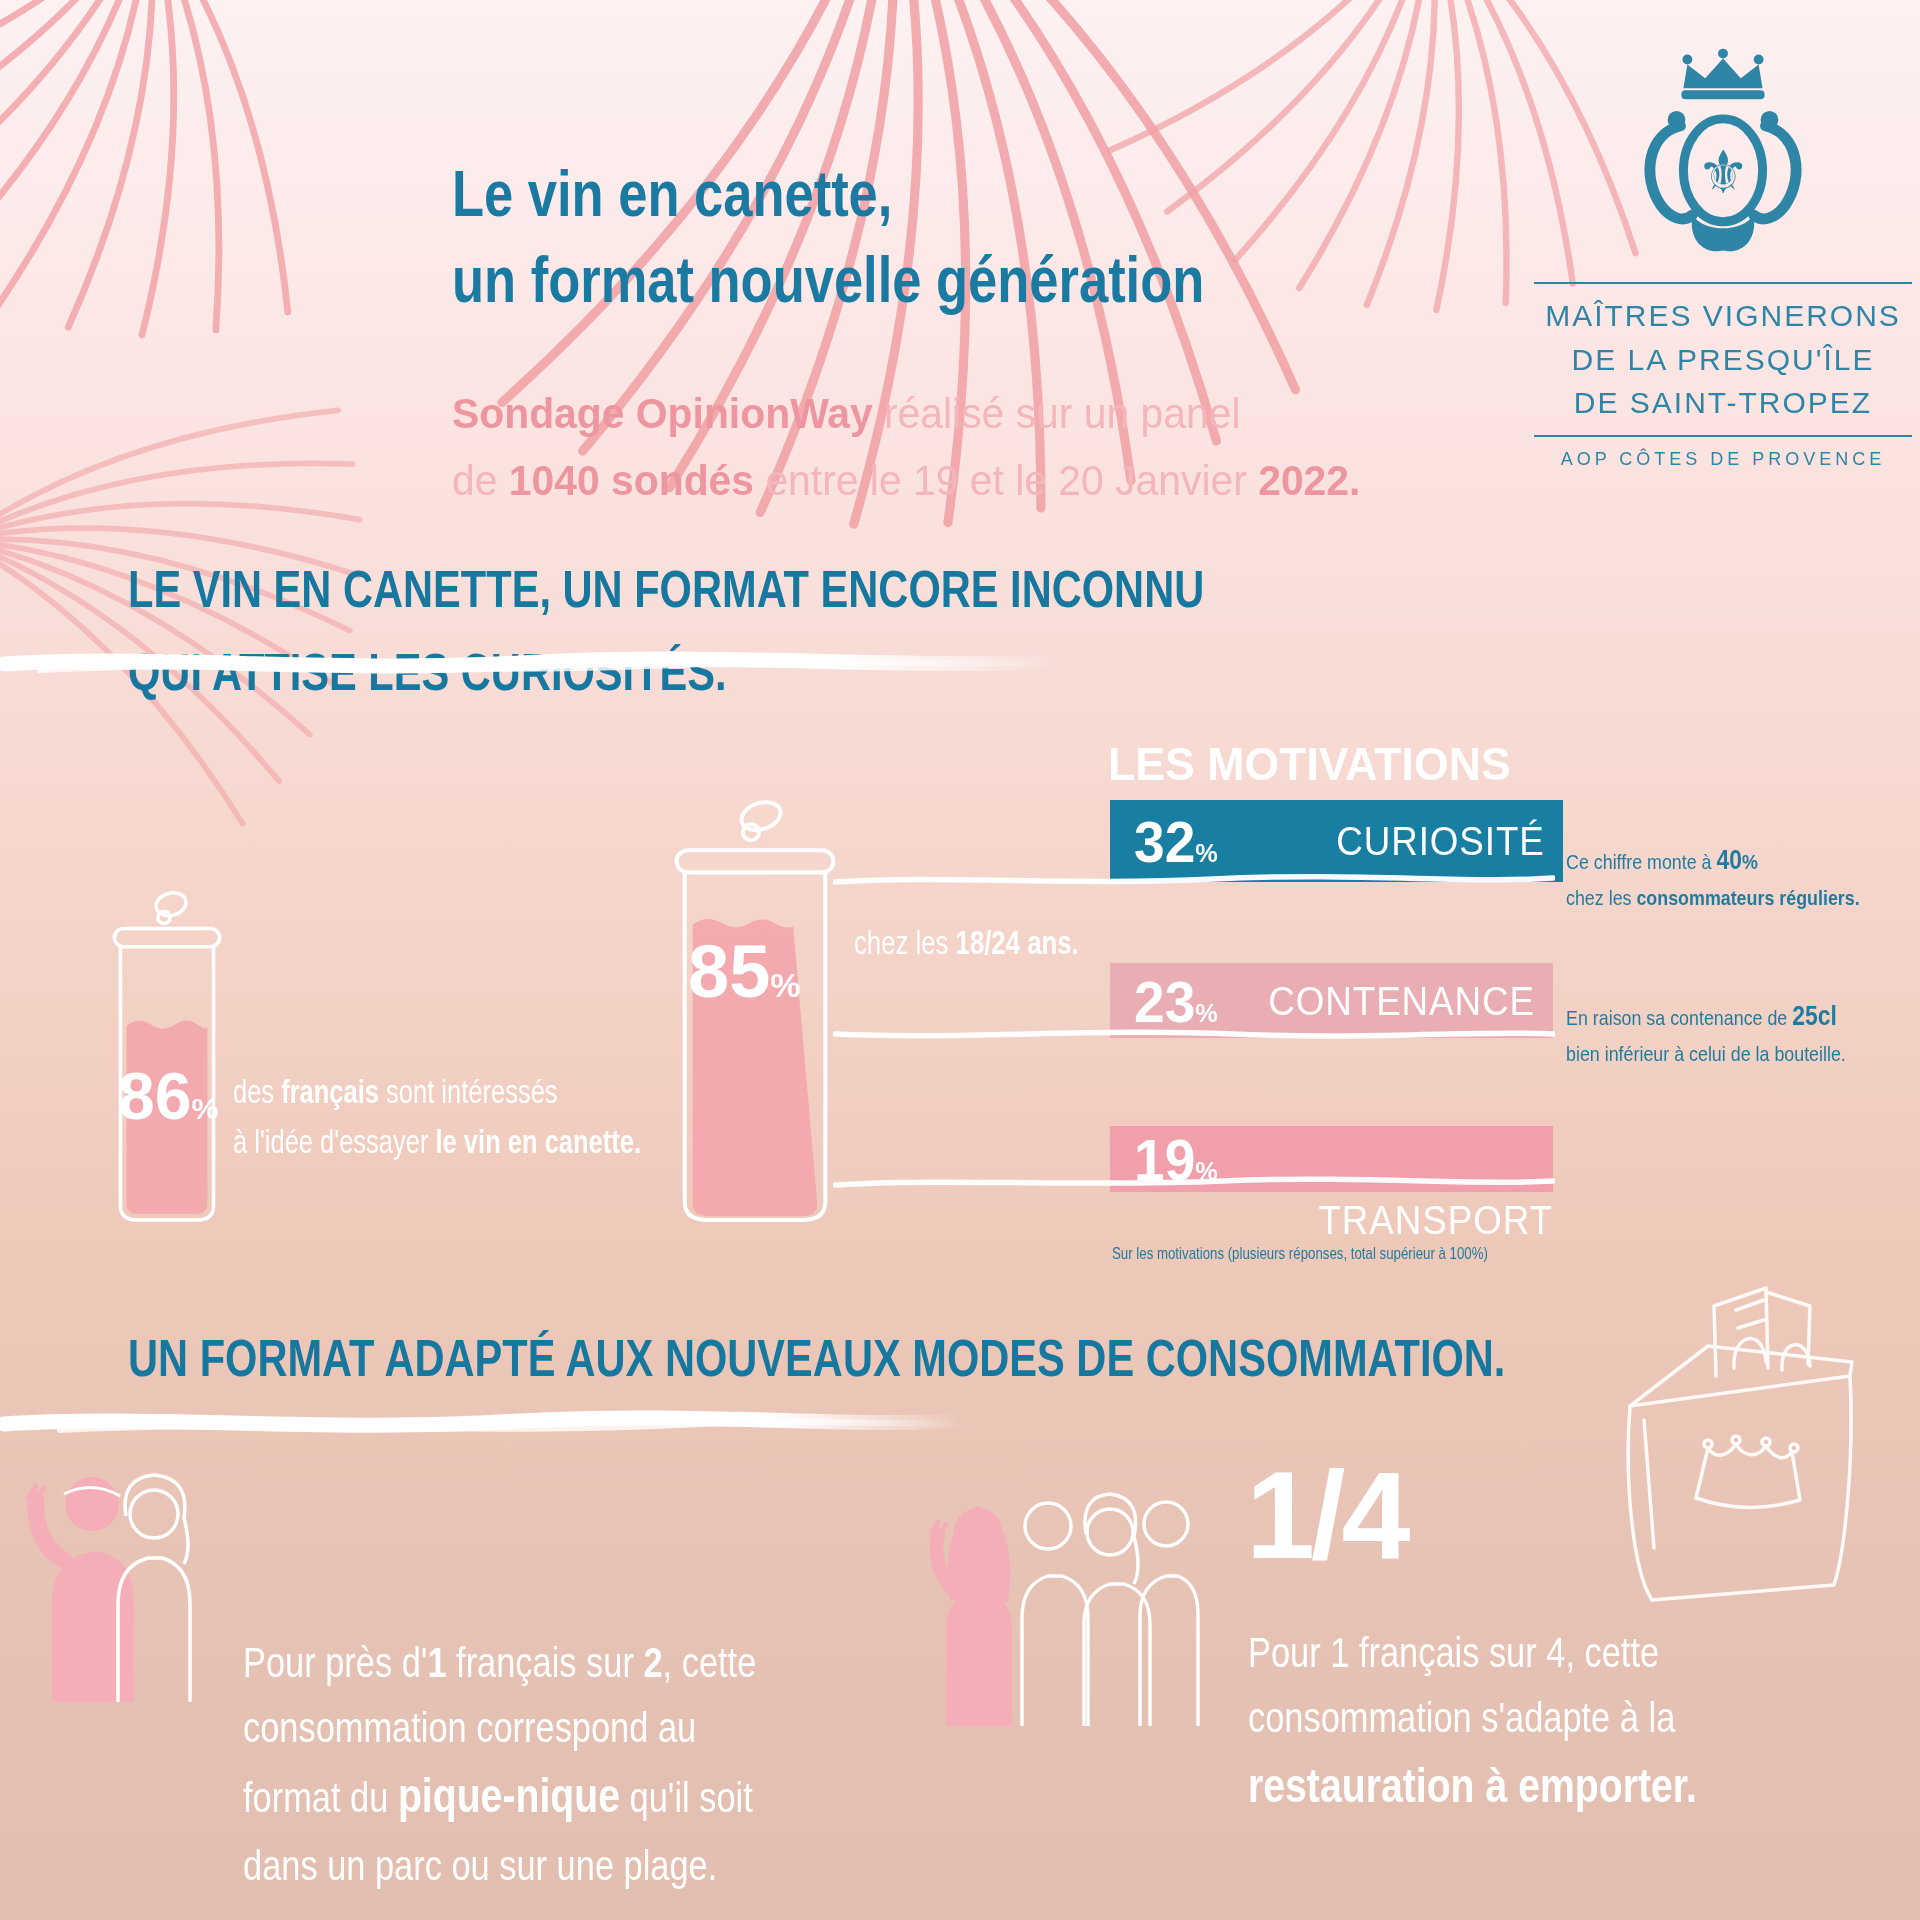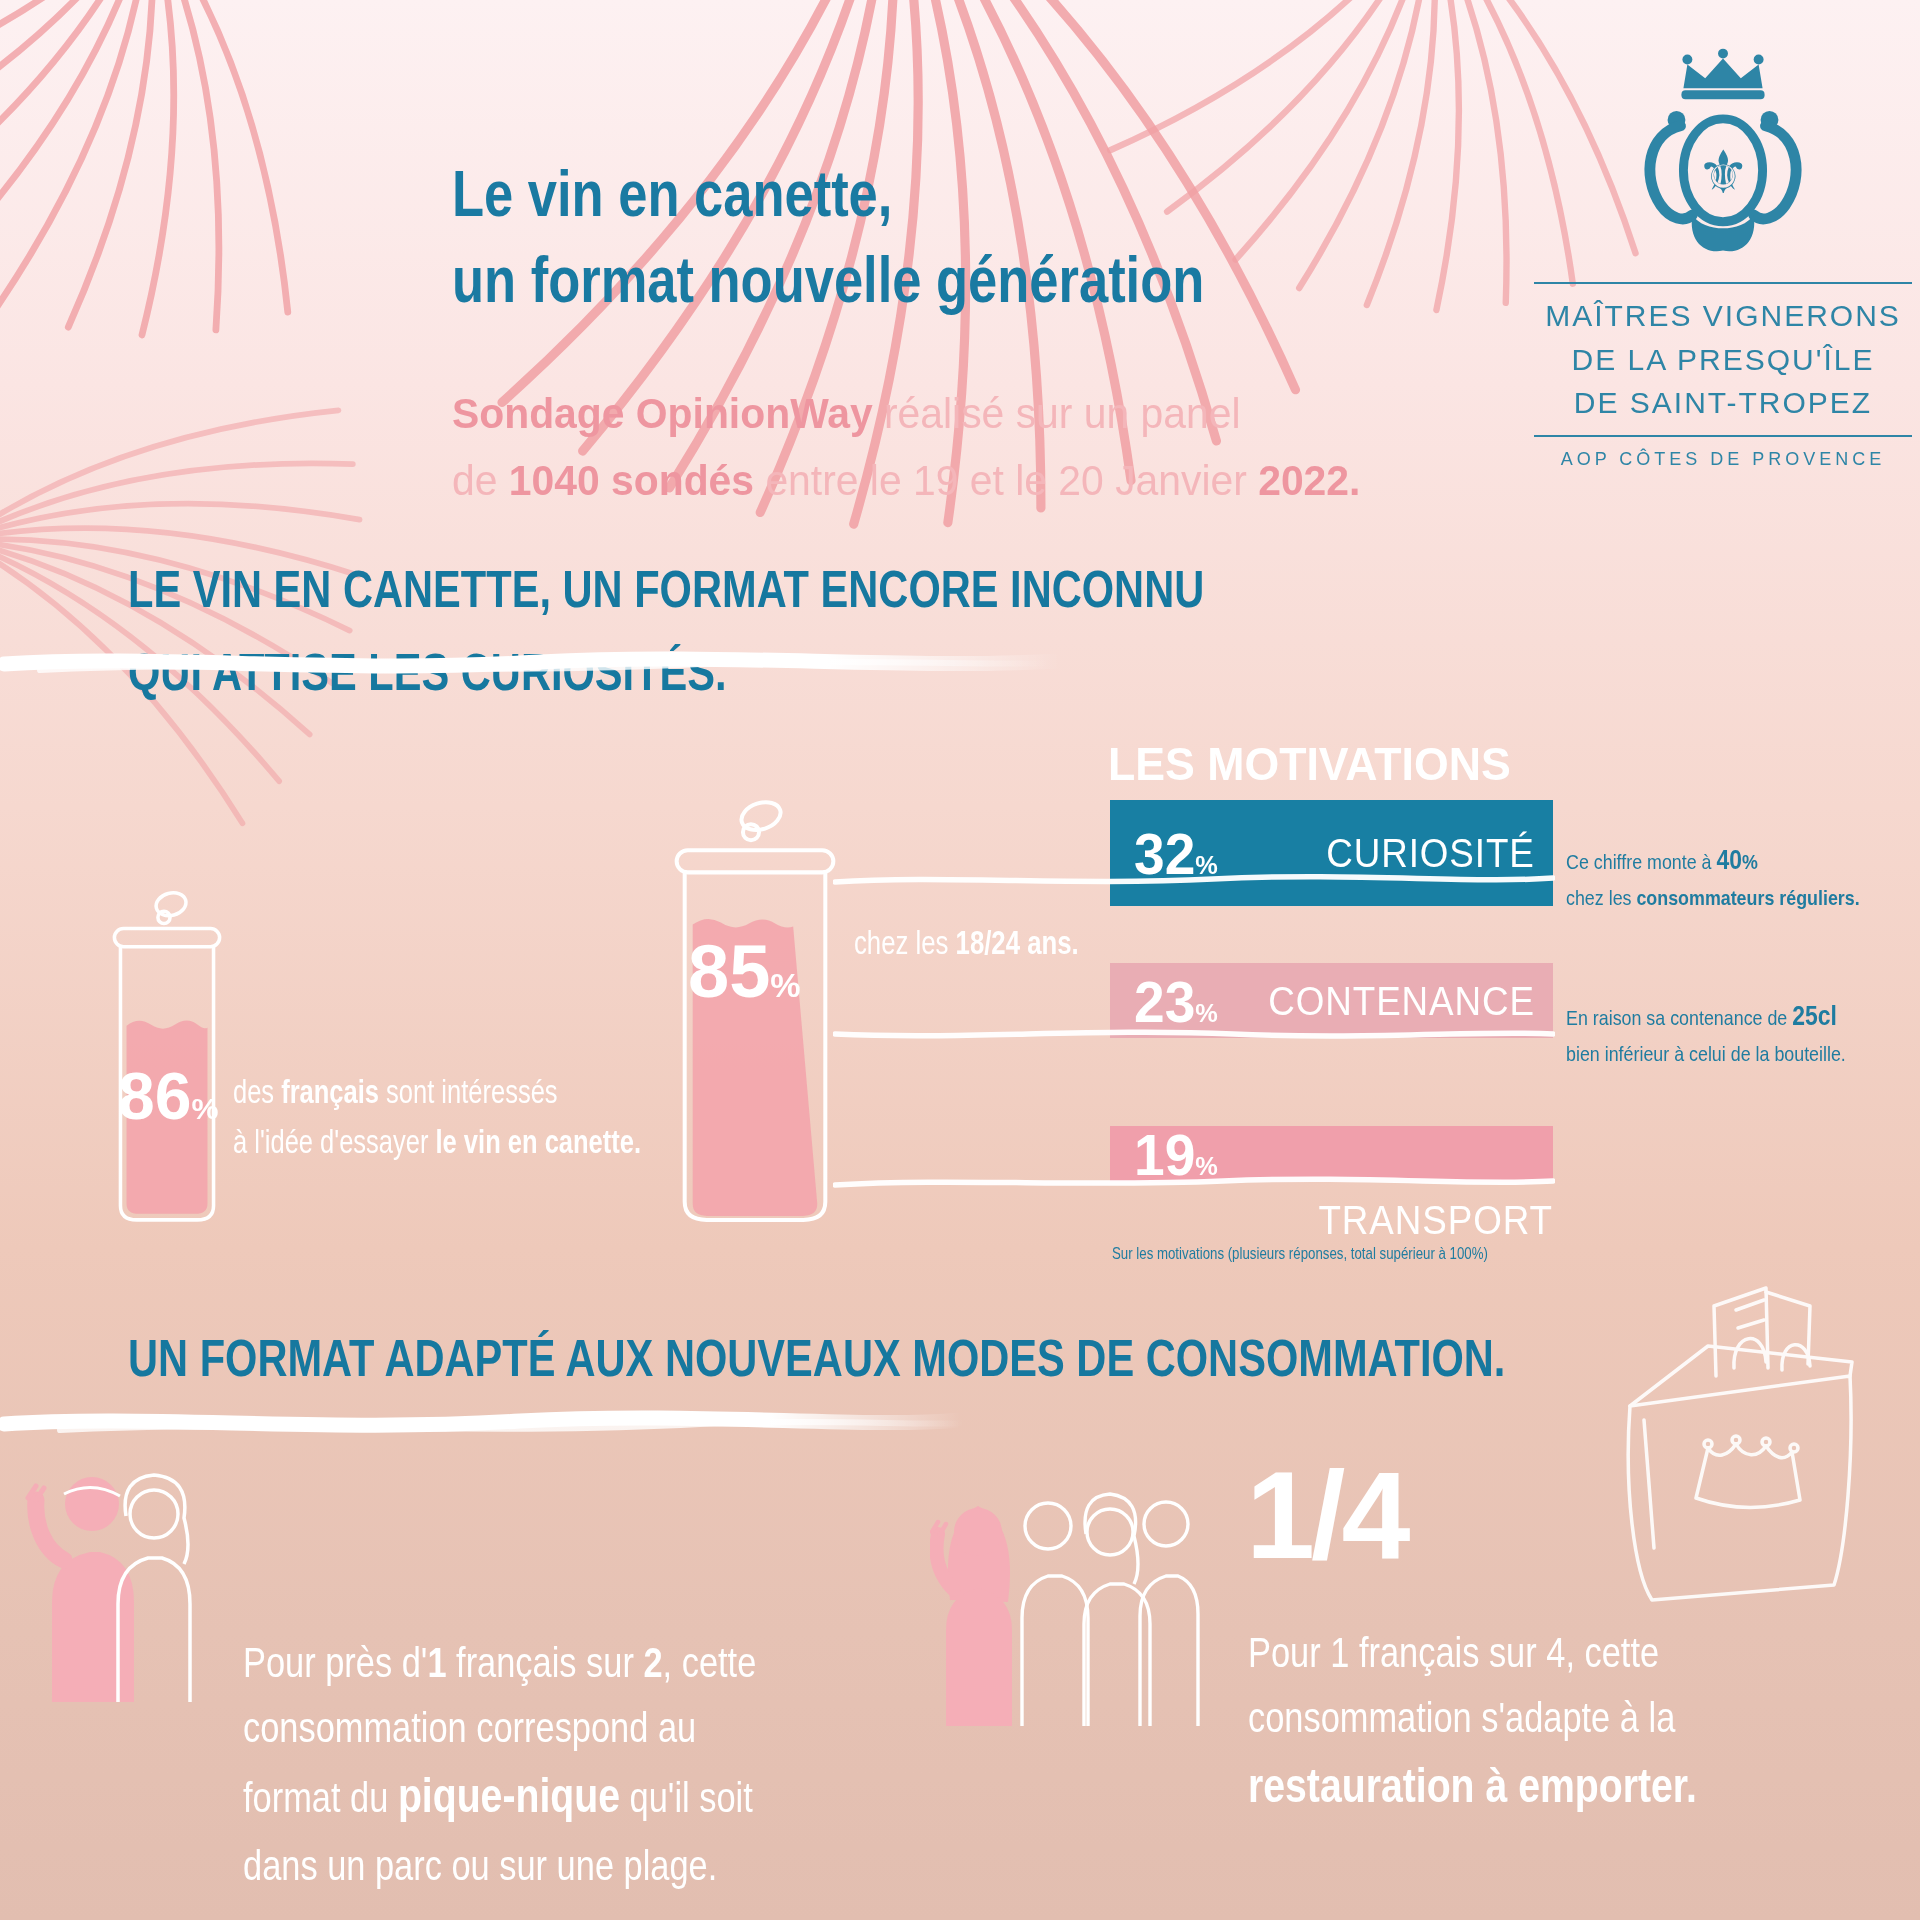--- a/index.html
+++ b/index.html
@@ -34,23 +34,23 @@
   .can-big{left:668px;top:790px;width:174px;height:448px;}
   .stat-num{color:#fff;font-weight:700;white-space:nowrap;}
   .n72{left:118px;top:1058px;font-size:66px;}
   .n85{left:688px;top:886px;font-size:74px;margin-top:43px;}
   .u{font-size:.46em;font-weight:700;}
   .cap72{left:233px;top:1066px;font-size:29px;line-height:1.48;color:#fff;white-space:nowrap;}
   .cap85{left:854px;top:924px;font-size:33px;color:#fff;white-space:nowrap;}
   
   .motiv-title{left:1108px;top:736px;font-size:47px;font-weight:700;color:#fff;white-space:nowrap;}
   .bar{left:1110px;width:443px;color:#fff;}
-  .bar1{top:800px;height:106px;background:#187fa3;}
+  .bar1{top:800px;height:82px;background:#187fa3;padding-left:10px;}
   .bar2{top:963px;height:75px;background:#e9adb4;}
-  .bar3{top:1126px;height:56px;background:#f09fab;}
+  .bar3{top:1126px;height:66px;background:#f09fab;}
   .bar-num{position:absolute;left:24px;top:50%;transform:translateY(-50%) scaleX(.95);transform-origin:left center;font-size:58px;font-weight:700;white-space:nowrap;}
   .bar-cat{position:absolute;right:18px;top:50%;transform:translateY(-50%) scaleX(.92);transform-origin:right center;font-size:40px;font-weight:400;letter-spacing:1px;white-space:nowrap;}
   .transport-label{left:1110px;top:1198px;width:443px;text-align:right;font-size:40px;color:#fff;letter-spacing:1px;}
   .footnote{left:1112px;top:1244px;font-size:17px;color:#1f7ca0;white-space:nowrap;}
   .ann{color:#1f7ca0;font-size:21px;line-height:1.55;white-space:nowrap;}
   .ann .bigpct{font-size:27px;font-weight:700;}
   .ann1{left:1566px;top:840px;}
   .ann2{left:1566px;top:996px;}
   .hline{pointer-events:none;}
   

